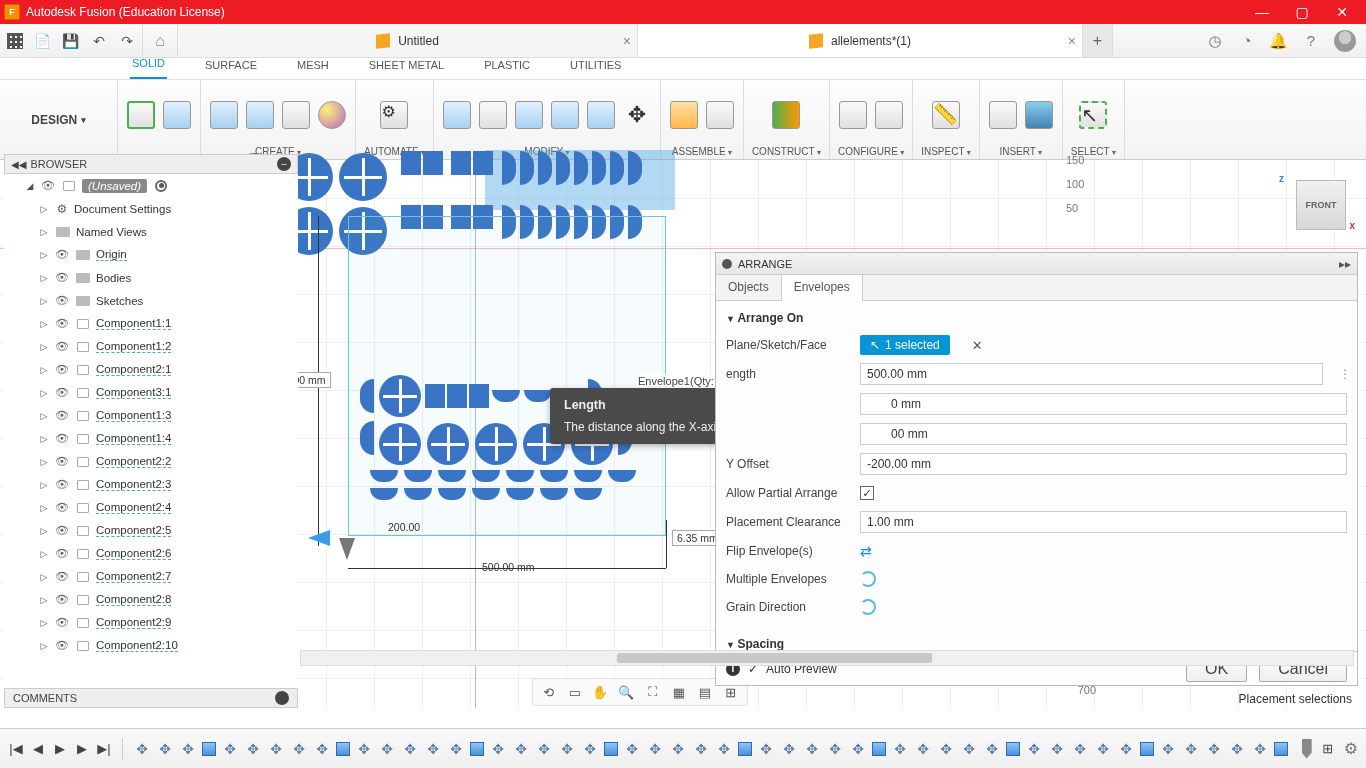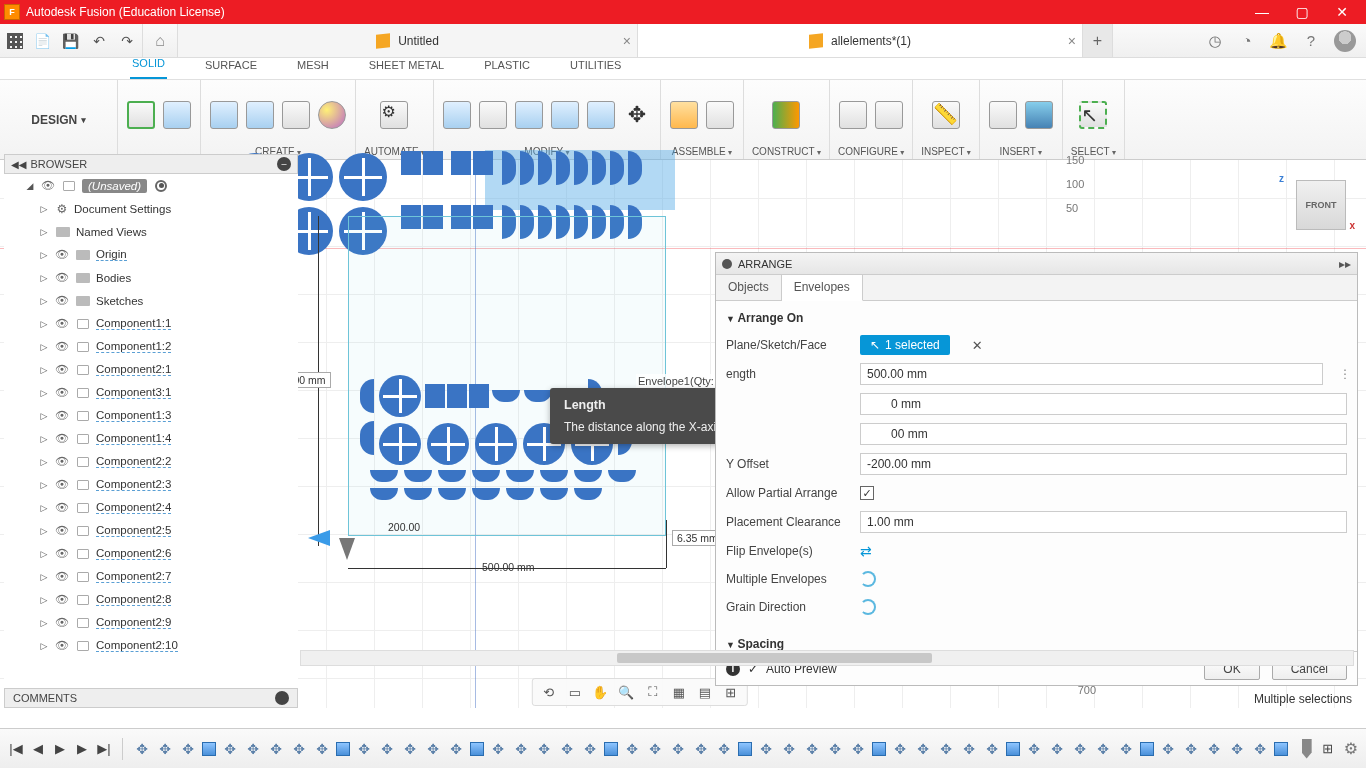--- a/index.html
+++ b/index.html
@@ -125,21 +125,21 @@
 .ap-row { display:flex; align-items:center; padding:4px 10px; min-height:28px; gap:16px;}
 .ap-row .ap-label { width:118px; font-size:12px; color:#444;}
 .ap-row .ap-input { flex:1; height:22px; border:1px solid #ccc; background:#fff; padding:2px 6px; font-size:12px; color:#333;}
 .ap-row .chip { background:#0696d7; color:#fff; padding:3px 10px; border-radius:2px; font-size:12px; display:flex; align-items:center; gap:5px;}
 .ap-row .chip-x { color:#555; font-size:13px; margin-left:6px;}
 .ap-row .swirl { width:16px; height:16px; border:2px solid #5bb8e0; border-left-color:transparent; border-radius:50%;}
 .ap-row .flip-ic { color:#0696d7; font-size:14px;}
 .ap-row .checkbox { width:14px; height:14px; border:1px solid #666; display:flex; align-items:center; justify-content:center; font-size:11px; color:#333; background:#fff;}
 .ap-footer { height:34px; border-top:1px solid #ccc; display:flex; align-items:center; padding:0 10px; gap:8px;}
 .ap-footer .info { width:14px; height:14px; border-radius:50%; background:#333; color:#fff; font-size:10px; display:flex; align-items:center; justify-content:center; font-weight:bold;}
-.ap-footer .btn { margin-left:4px; padding:3px 18px; border:1px solid #aaa; background:linear-gradient(#fdfdfd,#eee); font-size:12px; color:#444; border-radius:2px;}
+.ap-footer .btn { margin-left:4px; padding:3px 18px; border:1px solid #aaa; background:linear-gradient(#fdfdfd,#eee); font-size:16px; color:#444; border-radius:2px;}
 .ap-footer .spacer { flex:1;}
 .env-label { position:absolute; font-size:11px; color:#444; background:rgba(255,255,255,0.8); padding:1px 2px;}
 
 
 .nav-toolbar { position:absolute; bottom:2px; left:50%; transform:translateX(-70%); display:flex; gap:6px; background:rgba(250,250,250,0.9); padding:3px 6px; border:1px solid #ddd; border-radius:3px;}
 .nav-toolbar .nb { width:20px; height:20px; color:#555; font-size:13px; display:flex; align-items:center; justify-content:center;}
 .status-right { position:absolute; right:14px; bottom:2px; font-size:12px; color:#333; font-weight:500;}
 
 
 .timeline { position:absolute; left:0; right:0; bottom:0; height:40px; background:linear-gradient(#fafafa,#eee); border-top:1px solid #ccc; display:flex; align-items:center; padding:0 8px; gap:6px;}
@@ -450,21 +450,21 @@
     <div class="nav-toolbar">
       <div class="nb">⟲</div>
       <div class="nb">▭</div>
       <div class="nb">✋</div>
       <div class="nb">🔍</div>
       <div class="nb">⛶</div>
       <div class="nb">▦</div>
       <div class="nb">▤</div>
       <div class="nb">⊞</div>
     </div>
-    <div class="status-right">Multiple selections</div>
+    <div class="status-right">Placement selections</div>
   </div>
 
   <div class="browser-panel">
     <div class="browser-header">
       <span class="chev">◀◀</span>
       <span>BROWSER</span>
       <span class="dot-btn">–</span>
     </div>
     <div class="tree">
       <div class="tree-row root depth1">

